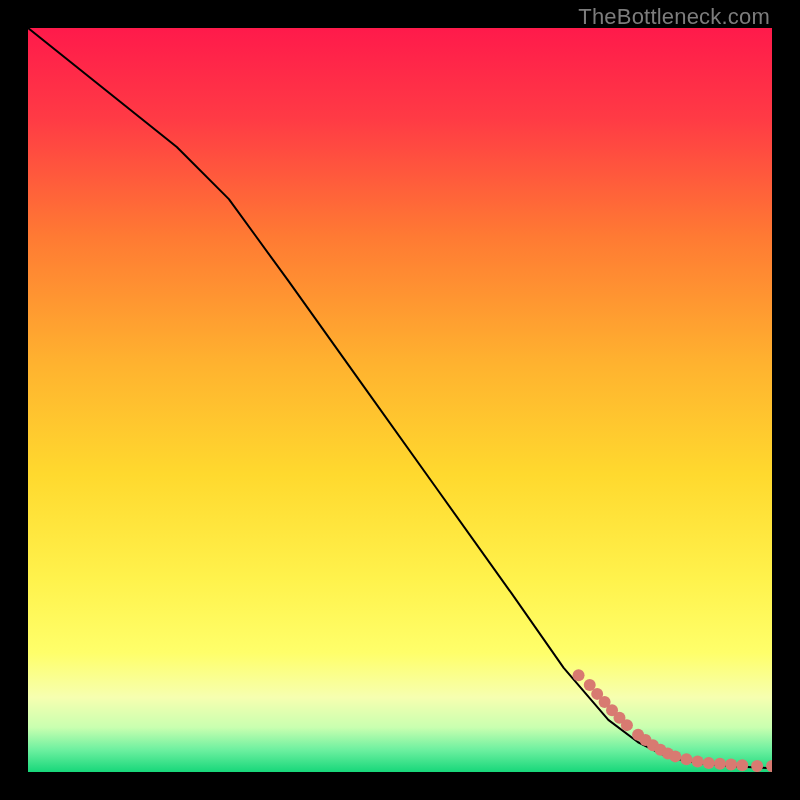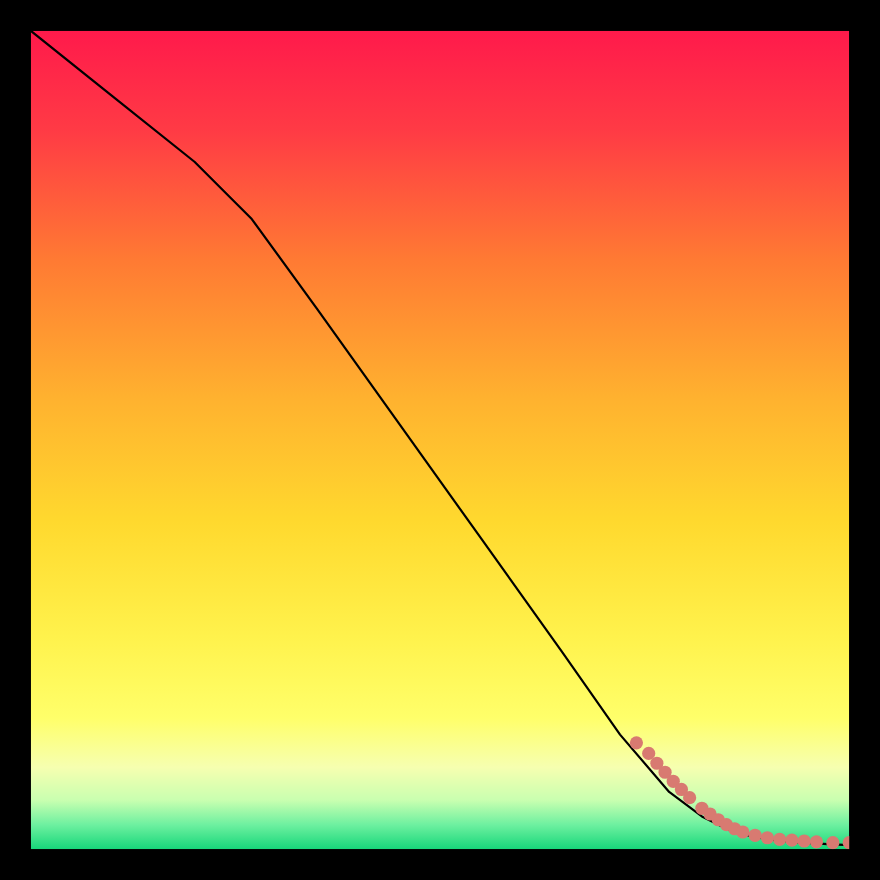--- a/index.html
+++ b/index.html
@@ -41,20 +41,21 @@
     color: #7c7c7c;
     font-size: 22px;
     font-weight: 500;
     letter-spacing: 0.2px;
   }
 </style>
 </head>
 <body>
 
 <div class="frame">
+  <div class="watermark">TheBottleneck.com</div>
 
   <div class="plot">
     <svg class="gradient" width="744" height="744" viewBox="0 0 744 744" preserveAspectRatio="none">
       <defs>
         <linearGradient id="bg" x1="0" y1="0" x2="0" y2="1">
           <stop offset="0%" stop-color="#ff1a4b"></stop>
           <stop offset="12%" stop-color="#ff3a45"></stop>
           <stop offset="28%" stop-color="#ff7a33"></stop>
           <stop offset="45%" stop-color="#ffb22f"></stop>
           <stop offset="60%" stop-color="#ffd92e"></stop>

